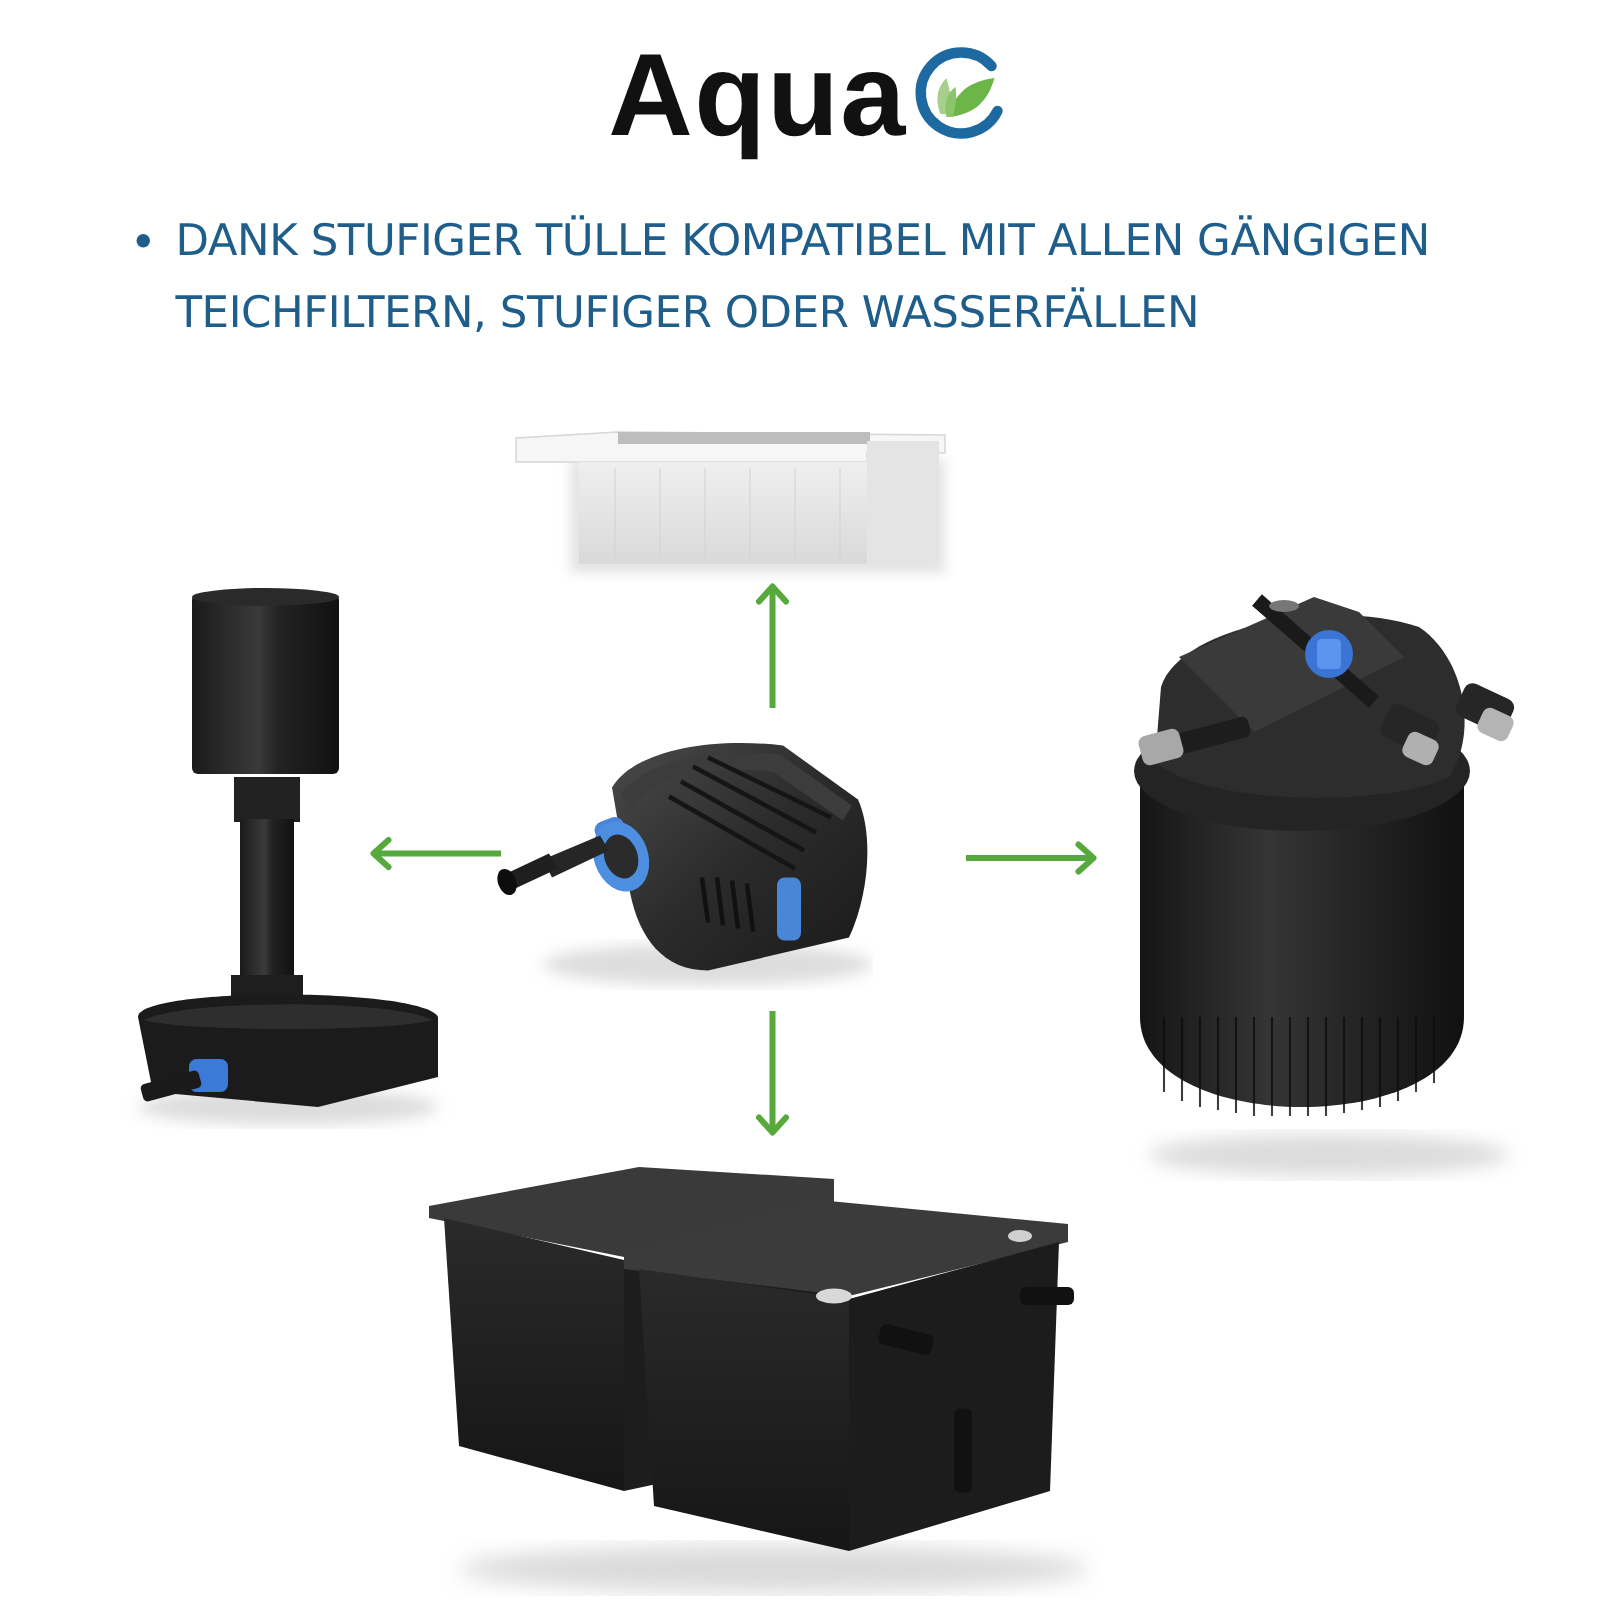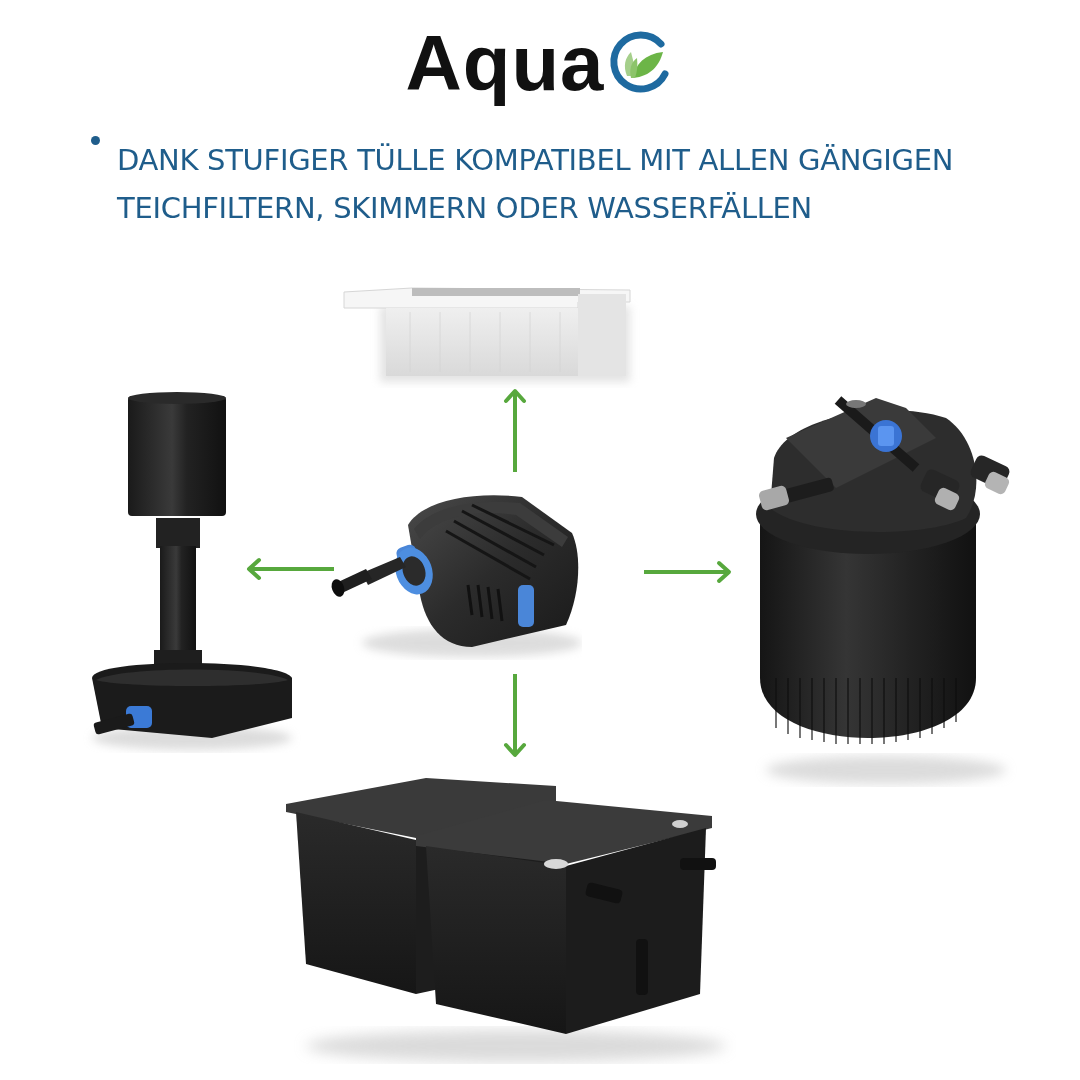--- a/index.html
+++ b/index.html
@@ -7,21 +7,21 @@
     body { position: relative; font-family: "Liberation Sans", "DejaVu Sans", sans-serif; }
 
     
     .logo { position: absolute; left: 0; top: 18px; width: 1080px; height: 90px; display: flex; justify-content: center; align-items: center; }
     .logo-text { font-family: "Liberation Sans", sans-serif; font-weight: bold; font-size: 78px; color: #111111; letter-spacing: 1px; line-height: 1; }
     .logo-o { display: inline-block; width: 66px; height: 66px; position: relative; margin: 0 2px; vertical-align: -4px; }
     .logo-o svg { width: 66px; height: 66px; }
 
     
     .headline { position: absolute; left: 88px; top: 136px; width: 960px; color: #1f5d8b; font-family: "DejaVu Sans", sans-serif; font-size: 29px; line-height: 48px; letter-spacing: -0.3px; }
-    .headline .line { display: flex; white-space: nowrap; }
+    .headline .line { display: flex; align-items: center; white-space: nowrap; }
     .headline .bullet { display: inline-block; width: 9px; height: 9px; border-radius: 50%; background: #1f5d8b; margin-right: 17px; margin-left: 3px; }
     .headline .indent { padding-left: 29px; }
 
     
     .product { position: absolute; }
 
     
     .arrow { position: absolute; }
   </style>
 </head>
@@ -38,21 +38,21 @@
     </svg>
   </span>
 </div>
 
 <div class="headline">
   <div class="line">
     <span class="bullet"></span>
     <span>DANK STUFIGER TÜLLE KOMPATIBEL MIT ALLEN GÄNGIGEN</span>
   </div>
   <div class="line indent">
-    <span>TEICHFILTERN, SKIMMERN ODER WASSERFÄLLEN</span>
+    <span>TEICHFILTERN, STUFIGER ODER WASSERFÄLLEN</span>
   </div>
 </div>
 
 <div class="product" style="left:340px; top:278px; width:300px; height:110px;">
   <svg width="300" height="110" viewBox="0 0 300 110">
     <defs>
       <linearGradient id="wfFront" x1="0" y1="0" x2="0" y2="1">
         <stop offset="0" stop-color="#efefef"></stop>
         <stop offset="1" stop-color="#d9d9d9"></stop>
       </linearGradient>

